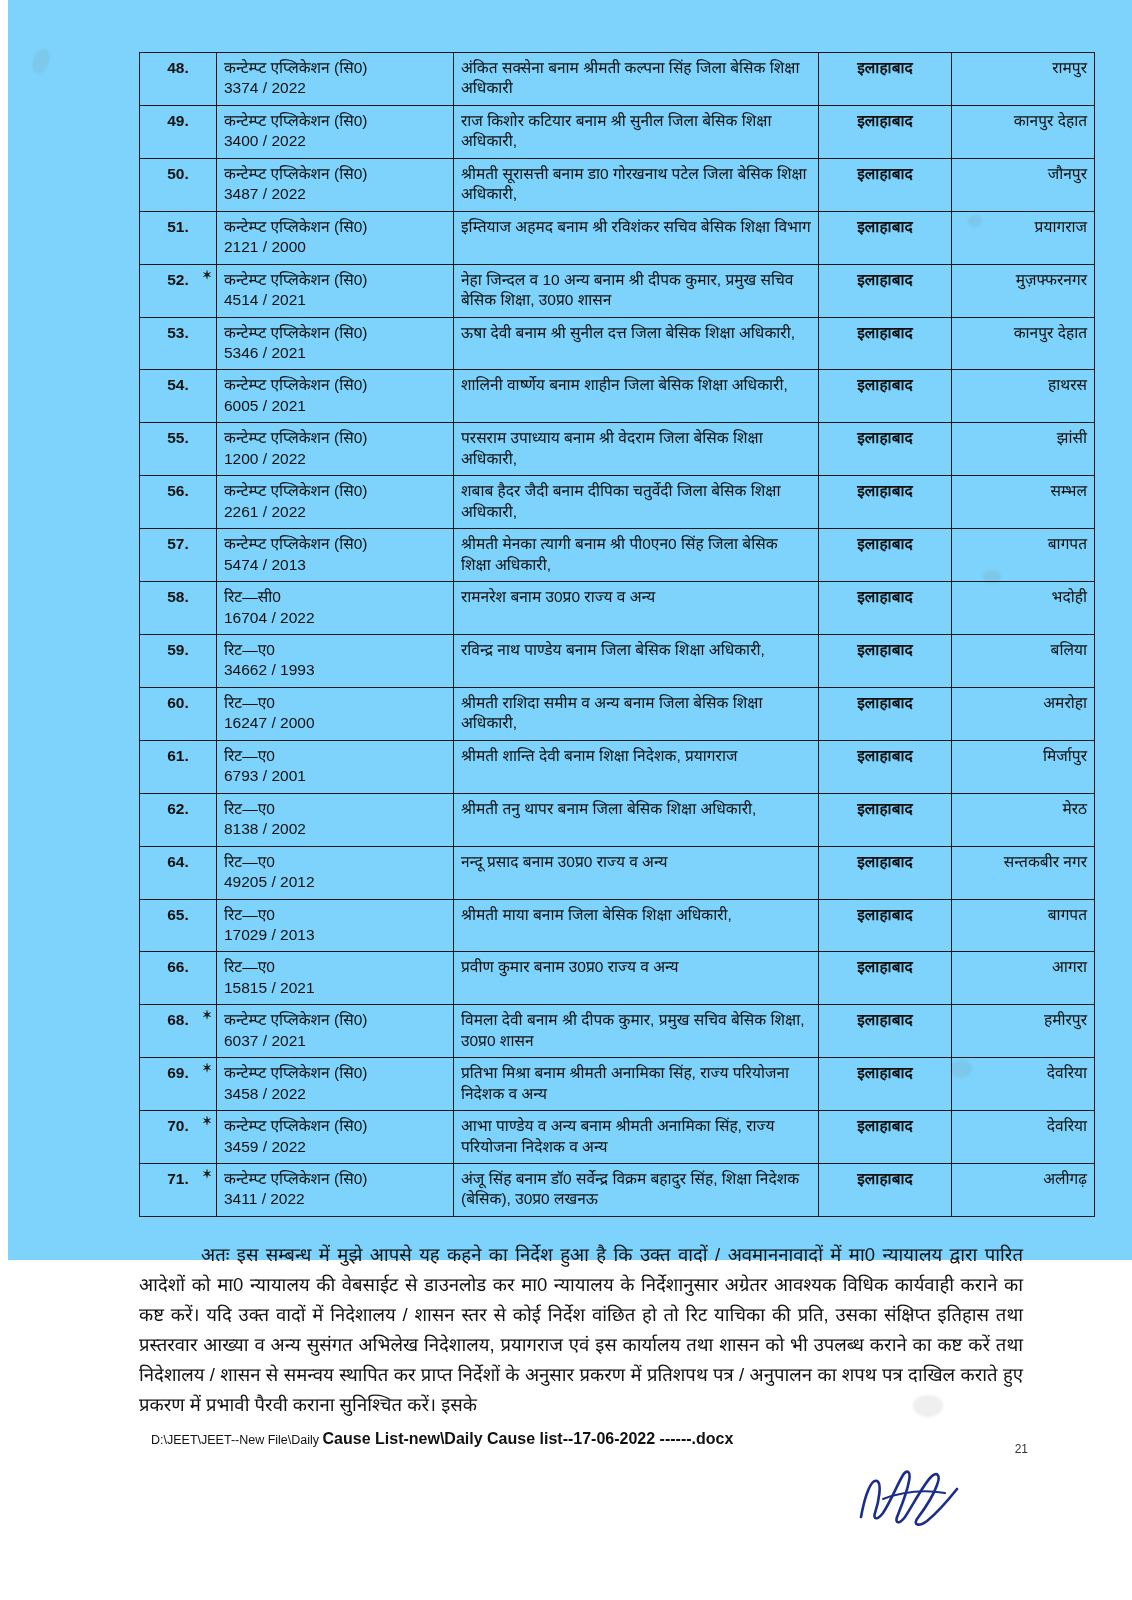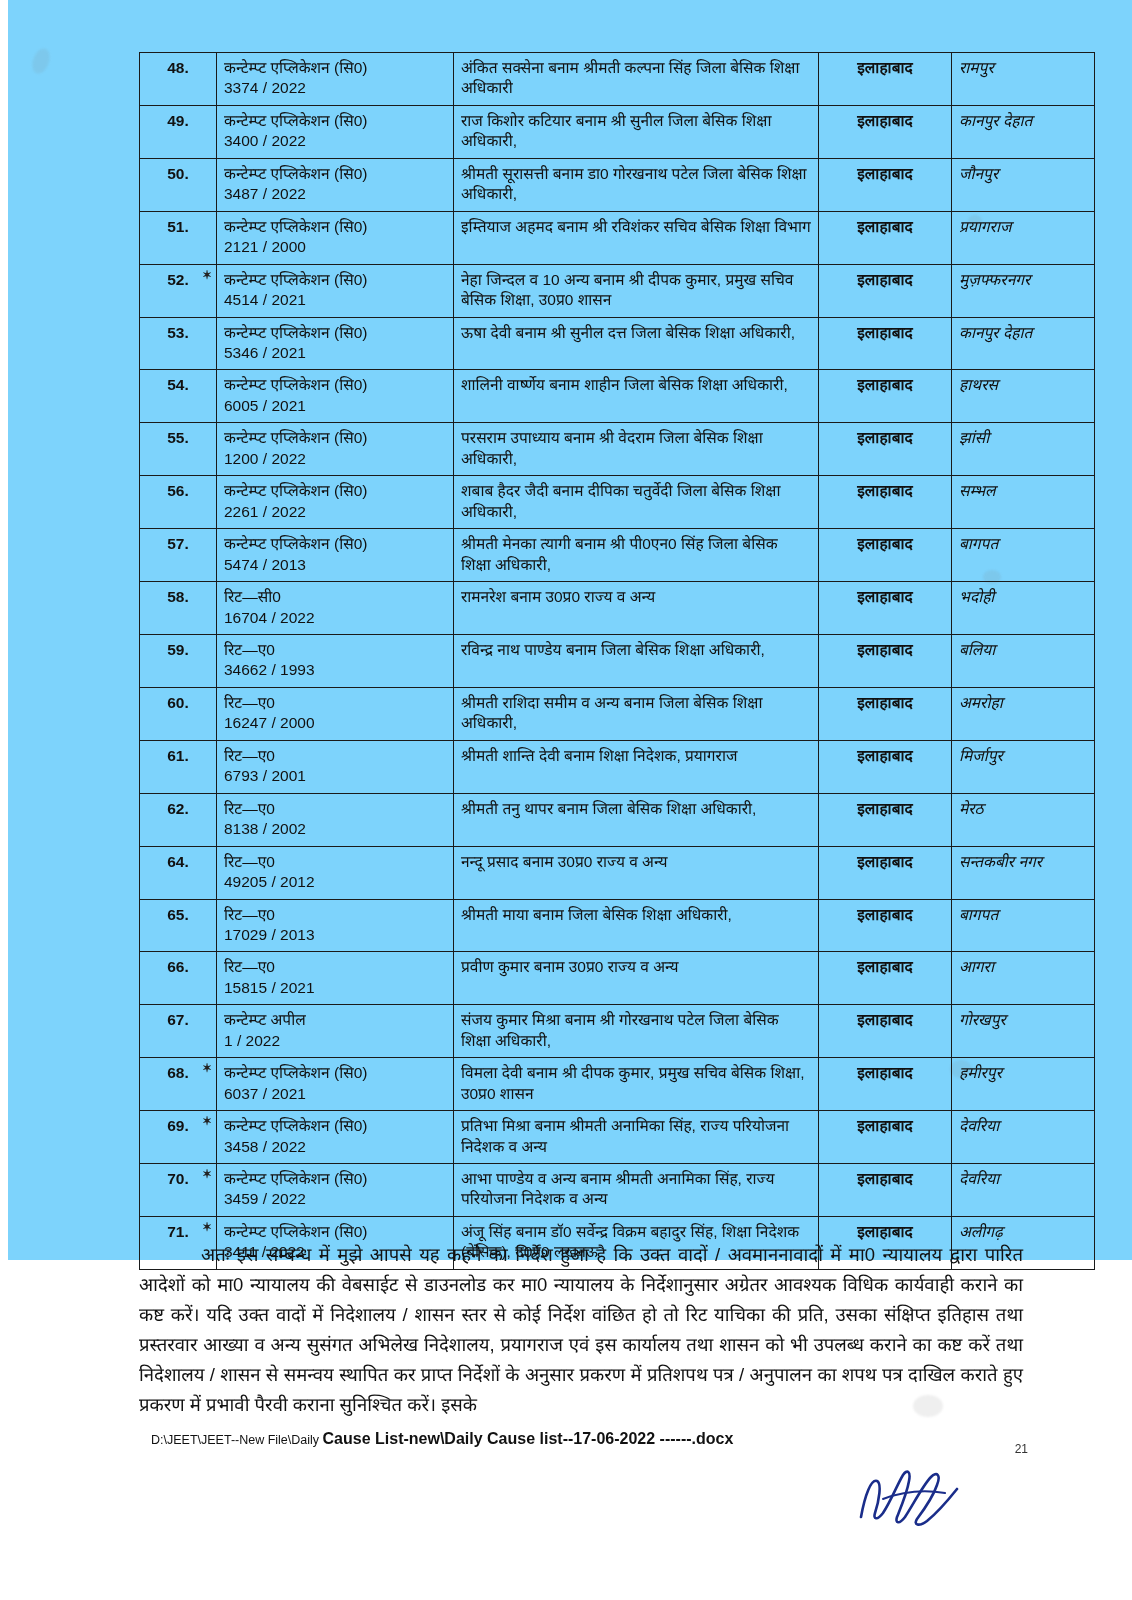--- a/index.html
+++ b/index.html
@@ -36,21 +36,21 @@
     padding: 5px 7px 6px 7px;
     vertical-align: top;
     font-size: 15.5px;
     line-height: 1.32;
     font-family: "Liberation Sans", sans-serif;
   }
   .col-sn { width: 62px; text-align: center; vertical-align: middle; font-weight: bold; font-size: 17px; position: relative; }
   .col-case { width: 222px; }
   .col-party { width: 350px; }
   .col-bench { width: 118px; text-align: center; vertical-align: middle; font-size: 15px; font-weight: bold; }
-  .col-district { width: 128px; text-align: left; vertical-align: middle; font-size: 16px; font-style: italic; }
+  .col-district { width: 128px; text-align: right; vertical-align: middle; font-size: 16px; }
   .case-type { display: block; white-space: nowrap; }
   .case-no { display: block; }
   .star {
     position: absolute;
     right: 4px;
     top: 3px;
     font-size: 12px;
     color: #222;
   }
   .body-text {
@@ -291,30 +291,20 @@
           <td class="col-sn"><span>66.</span></td>
           <td class="col-case">
             <span class="case-type">रिट—ए0</span>
             <span class="case-no">15815 / 2021</span>
           </td>
           <td class="col-party">प्रवीण कुमार बनाम उ0प्र0 राज्य व अन्य</td>
           <td class="col-bench">इलाहाबाद</td>
           <td class="col-district">आगरा</td>
         </tr>
         <tr>
-          <td class="col-sn"><span>67.</span></td>
-          <td class="col-case">
-            <span class="case-type">कन्टेम्प्ट अपील</span>
-            <span class="case-no">1 / 2022</span>
-          </td>
-          <td class="col-party">संजय कुमार मिश्रा बनाम श्री गोरखनाथ पटेल जिला बेसिक शिक्षा अधिकारी,</td>
-          <td class="col-bench">इलाहाबाद</td>
-          <td class="col-district">गोरखपुर</td>
-        </tr>
-        <tr>
           <td class="col-sn"><span>68.</span><span class="star">✶</span></td>
           <td class="col-case">
             <span class="case-type">कन्टेम्प्ट एप्लिकेशन (सि0)</span>
             <span class="case-no">6037 / 2021</span>
           </td>
           <td class="col-party">विमला देवी बनाम श्री दीपक कुमार, प्रमुख सचिव बेसिक शिक्षा, उ0प्र0 शासन</td>
           <td class="col-bench">इलाहाबाद</td>
           <td class="col-district">हमीरपुर</td>
         </tr>
         <tr>

